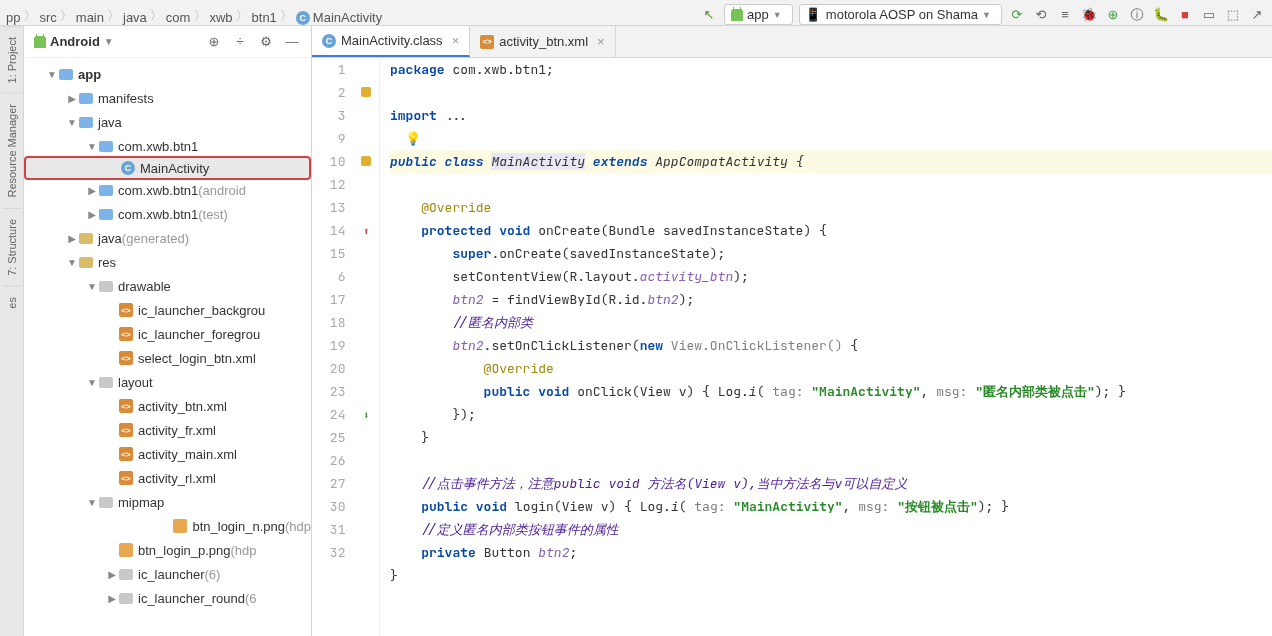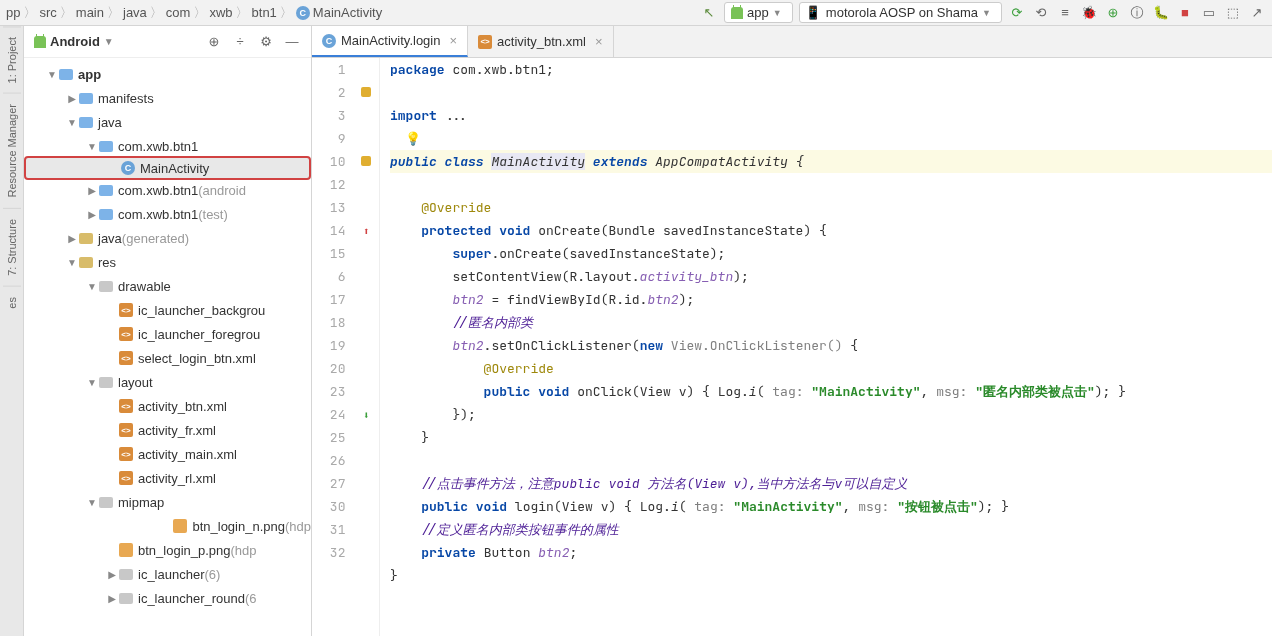--- a/index.html
+++ b/index.html
@@ -7,21 +7,21 @@
   font-family: -apple-system, BlinkMacSystemFont, "Segoe UI", Arial, sans-serif;
   font-size: 13px;
   background: #f2f2f2;
   color: #333;
   width: 1272px;
   height: 636px;
   overflow: hidden;
 }
 .breadcrumb {
   display: flex;
-  align-items: center;
+  align-items: flex-end;
   height: 26px;
   padding: 0 6px;
   background: #f2f2f2;
   border-bottom: 1px solid #d5d5d5;
   gap: 3px;
 }
 .breadcrumb-item {
   display: flex;
   align-items: center;
   gap: 3px;
@@ -502,21 +502,21 @@
           <span class="tree-label">ic_launcher_round</span>
           <span class="tree-dim"> (6</span>
         </div>
       </div>
   </div>
 
   <div class="editor-area">
     <div class="tab-bar" id="tabs">
         <div class="tab active">
           <span class="file-class">C</span>
-          <span>MainActivity.login</span>
+          <span>MainActivity.class</span>
           <span class="tab-close">×</span>
         </div>
         <div class="tab">
           <span class="file-xml">&lt;&gt;</span>
           <span>activity_btn.xml</span>
           <span class="tab-close">×</span>
         </div>
       </div>
     <div class="code-pane">
       <div class="gutter">

